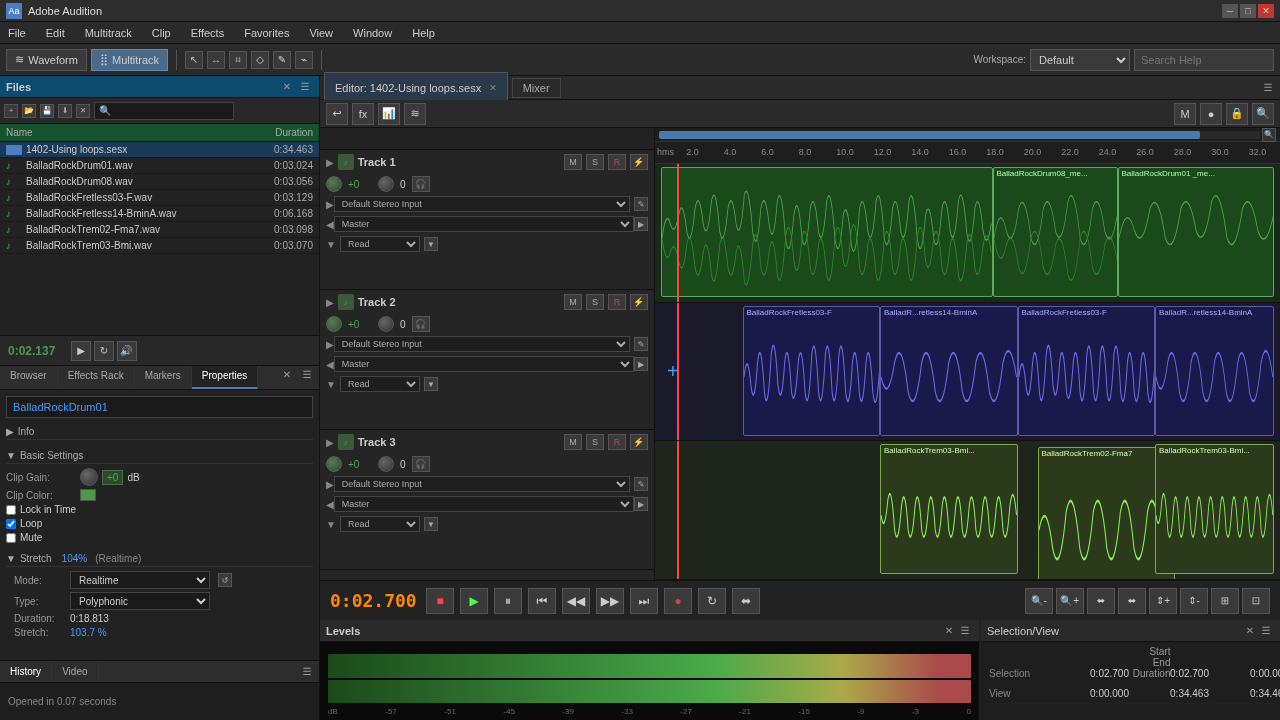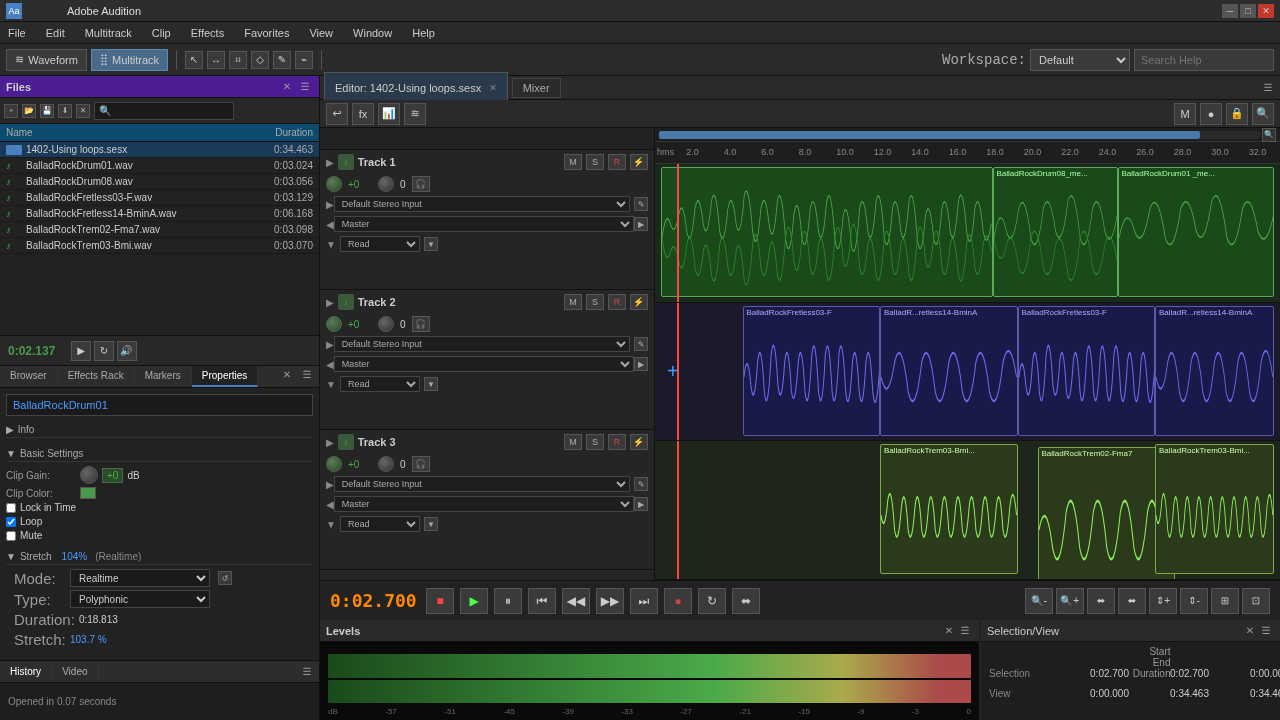--- a/index.html
+++ b/index.html
@@ -1,57 +1,57 @@
 <!DOCTYPE html>
 <html><head>
   <meta charset="utf-8">
   <style>
     * { margin: 0; padding: 0; box-sizing: border-box; }
     body { width: 1280px; height: 720px; overflow: hidden; background: #1a1a1a; font-family: Arial, sans-serif; font-size: 11px; color: #ccc; }
 
     
     #titlebar { background: #2d2d2d; height: 22px; display: flex; align-items: center; padding: 0 6px; border-bottom: 1px solid #111; }
     #titlebar .app-icon { width: 16px; height: 16px; background: #4a7fc1; margin-right: 6px; display: inline-block; font-size: 9px; color: white; text-align: center; line-height: 16px; }
-    #titlebar .title { color: #ddd; font-size: 11px; flex: 1; margin-left: 39px; }
+    #titlebar .title { color: #ddd; font-size: 11px; flex: 1; }
     #titlebar .win-buttons { display: flex; gap: 2px; }
     #titlebar .win-btn { width: 16px; height: 14px; background: #555; border: none; cursor: pointer; font-size: 9px; color: #ccc; display: flex; align-items: center; justify-content: center; }
     #titlebar .win-btn.close { background: #c0392b; }
 
     
     #menubar { background: #2a2a2a; height: 22px; display: flex; align-items: center; padding: 0 4px; border-bottom: 1px solid #111; gap: 12px; }
     #menubar span { color: #ccc; font-size: 11px; cursor: pointer; padding: 2px 4px; }
 
     
     #toolbar { background: #2a2a2a; height: 32px; display: flex; align-items: center; padding: 0 6px; border-bottom: 1px solid #111; gap: 4px; }
     .tb-btn { background: #3a3a3a; border: 1px solid #555; color: #ccc; padding: 2px 8px; font-size: 11px; cursor: pointer; height: 22px; display: flex; align-items: center; gap: 4px; }
     .tb-btn.active { background: #4a6a8a; border-color: #5a8ab0; }
     .tb-separator { width: 1px; height: 20px; background: #555; margin: 0 4px; }
     .tb-icon { width: 18px; height: 18px; background: #3a3a3a; border: 1px solid #555; cursor: pointer; display: flex; align-items: center; justify-content: center; font-size: 10px; color: #ccc; }
-    .workspace-label { color: #aaa; font-size: 14px; margin-left: auto; font-family: Liberation Mono, monospace; }
+    .workspace-label { color: #aaa; font-size: 10px; margin-left: auto; }
     .workspace-select { background: #3a3a3a; border: 1px solid #555; color: #ccc; font-size: 11px; padding: 2px 4px; height: 22px; width: 100px; }
     .search-box { background: #3a3a3a; border: 1px solid #555; color: #ccc; font-size: 11px; padding: 2px 6px; height: 22px; width: 140px; }
 
     
     #main { display: flex; height: calc(720px - 22px - 22px - 32px); }
 
     
     #left-panel { width: 320px; min-width: 320px; display: flex; flex-direction: column; background: #222; border-right: 1px solid #111; }
 
     
     #files-panel { height: 290px; border-bottom: 1px solid #111; display: flex; flex-direction: column; }
-    .panel-header { background: #4c1d95; height: 22px; display: flex; align-items: center; padding: 0 6px; border-bottom: 1px solid #111; justify-content: flex-end; }
+    .panel-header { background: #0c4a6e; height: 22px; display: flex; align-items: center; padding: 0 6px; border-bottom: 1px solid #111; justify-content: flex-end; }
     .panel-title { color: #ccc; font-size: 11px; font-weight: bold; flex: 1; }
     .panel-controls { display: flex; gap: 2px; }
     .panel-btn { width: 16px; height: 16px; background: transparent; border: none; color: #999; cursor: pointer; font-size: 10px; display: flex; align-items: center; justify-content: center; }
 
     .files-toolbar { background: #282828; height: 26px; display: flex; align-items: center; padding: 0 4px; gap: 4px; border-bottom: 1px solid #111; }
     .files-search { background: #1a1a1a; border: 1px solid #444; color: #ccc; font-size: 10px; padding: 2px 4px; height: 18px; width: 140px; }
 
     .files-table { flex: 1; overflow-y: auto; }
-    .files-header { display: flex; background: #0c4a6e; border-bottom: 1px solid #111; gap: 32px; }
+    .files-header { display: flex; background: #14532d; border-bottom: 1px solid #111; gap: 32px; }
     .files-col { padding: 3px 6px; font-size: 10px; color: #aaa; }
     .files-col.name { flex: 1; }
     .files-col.duration { width: 70px; text-align: right; }
     .file-row { display: flex; align-items: center; padding: 2px 6px; cursor: pointer; border-bottom: 1px solid #1a1a1a; }
     .file-row.active { background: #1a3a5a; }
     .file-icon { width: 16px; height: 10px; margin-right: 4px; }
     .file-icon.session { background: #4a7fc1; border-radius: 1px; }
     .file-icon.audio { background: transparent; display: flex; align-items: center; }
     .file-icon.audio::before { content: '♪'; color: #4aaa4a; font-size: 10px; }
     .file-name { flex: 1; font-size: 10px; color: #ccc; overflow: hidden; text-overflow: ellipsis; white-space: nowrap; }
@@ -78,21 +78,21 @@
     .prop-value { color: #ccc; font-size: 10px; }
     .knob { width: 18px; height: 18px; border-radius: 50%; background: radial-gradient(circle at 35% 35%, #666, #333); border: 1px solid #555; display: inline-block; }
     .prop-badge { background: #2a4a2a; border: 1px solid #4a6a4a; color: #4aaa4a; font-size: 10px; padding: 1px 4px; }
     .color-swatch { width: 16px; height: 12px; background: #4a9a4a; border: 1px solid #555; display: inline-block; cursor: pointer; }
     .checkbox-row { display: flex; align-items: center; gap: 4px; margin-bottom: 3px; }
     .checkbox-row input { width: 10px; height: 10px; }
     .checkbox-row label { font-size: 10px; color: #ccc; }
     .stretch-section { }
     .mode-select { background: #1a1a1a; border: 1px solid #444; color: #ccc; font-size: 10px; padding: 1px 4px; height: 18px; width: 140px; }
     .stretch-row { display: flex; align-items: center; gap: 4px; margin-bottom: 3px; }
-    .stretch-label { color: #999; font-size: 15px; min-width: 60px; padding-left: 8px; }
+    .stretch-label { color: #999; font-size: 10px; min-width: 60px; padding-left: 8px; }
     .stretch-val { color: #ccc; font-size: 10px; }
     .stretch-pct { color: #4a9aff; font-size: 10px; }
 
     
     #history-panel { height: 60px; border-top: 1px solid #111; background: #1e1e1e; display: flex; flex-direction: column; }
     .history-tabs { background: #2d2d2d; height: 22px; display: flex; align-items: center; border-bottom: 1px solid #111; }
     .history-tab { padding: 3px 10px; font-size: 10px; color: #aaa; cursor: pointer; border-right: 1px solid #333; }
     .history-tab.active { color: #fff; }
     .history-content { padding: 4px 8px; flex: 1; display: flex; align-items: center; }
     .history-text { color: #888; font-size: 10px; }

